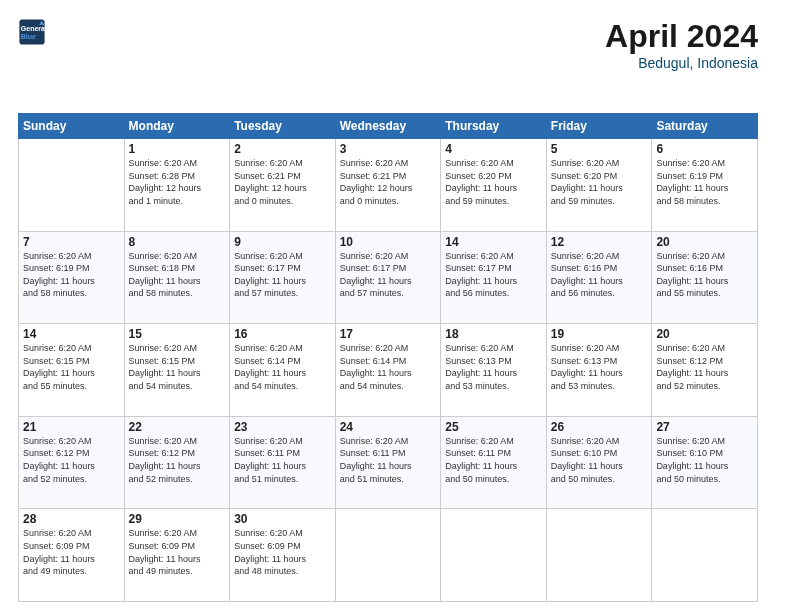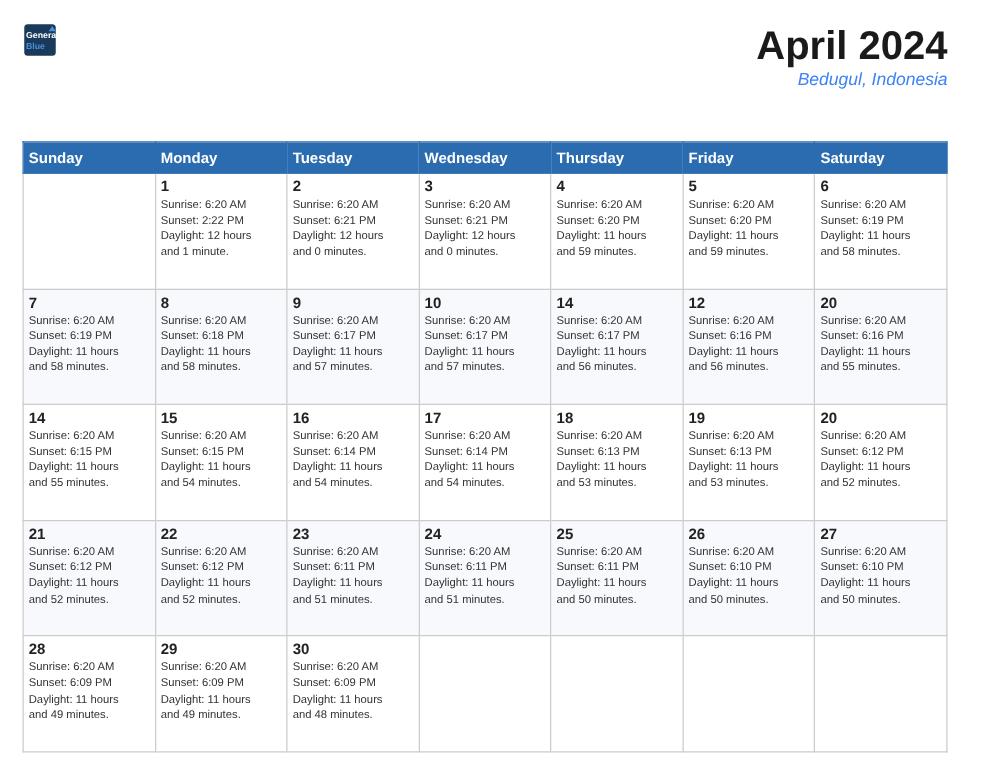--- a/index.html
+++ b/index.html
@@ -35,22 +35,21 @@
     .title-block {
       text-align: right;
     }
     .month-title {
       font-size: 32px;
       font-weight: bold;
       color: #1a1a1a;
     }
     .location {
       font-size: 14px;
-      color: #3b82f6;
-      font-style: italic;
+      color: #0c4a6e;
     }
     .calendar {
       flex: 1;
       display: flex;
       flex-direction: column;
       margin-top: 32px;
     }
     table {
       width: 100%;
       border-collapse: collapse;
@@ -126,21 +125,21 @@
             <th>Thursday</th>
             <th>Friday</th>
             <th>Saturday</th>
           </tr>
       </thead>
       <tbody id="calendar-body">
       <tr>
             <td class="empty-cell"></td>
             <td>
               <span class="day-num">1</span>
-              <div class="cell-text"><span>Sunrise: 6:20 AM</span><br><span>Sunset: 2:22 PM</span><br><span>Daylight: 12 hours</span><br><span>and 1 minute.</span></div>
+              <div class="cell-text"><span>Sunrise: 6:20 AM</span><br><span>Sunset: 6:28 PM</span><br><span>Daylight: 12 hours</span><br><span>and 1 minute.</span></div>
             </td>
             <td>
               <span class="day-num">2</span>
               <div class="cell-text"><span>Sunrise: 6:20 AM</span><br><span>Sunset: 6:21 PM</span><br><span>Daylight: 12 hours</span><br><span>and 0 minutes.</span></div>
             </td>
             <td>
               <span class="day-num">3</span>
               <div class="cell-text"><span>Sunrise: 6:20 AM</span><br><span>Sunset: 6:21 PM</span><br><span>Daylight: 12 hours</span><br><span>and 0 minutes.</span></div>
             </td>
             <td>

